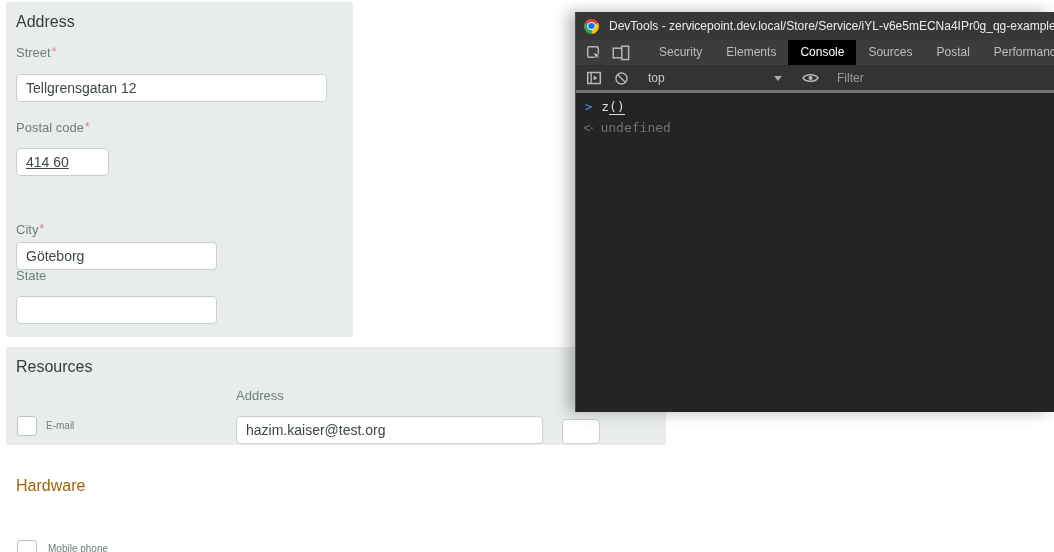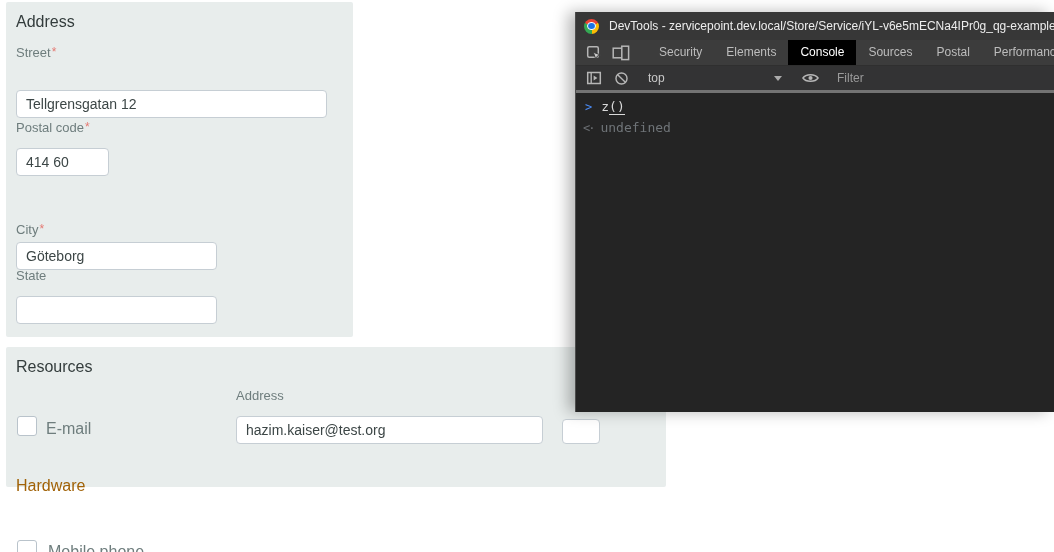--- a/index.html
+++ b/index.html
@@ -3,33 +3,33 @@
 <meta charset="utf-8">
 <style>
   * { margin:0; padding:0; box-sizing:border-box; }
   html,body { width:1054px; height:552px; }
   body { font-family:"Liberation Sans", sans-serif; background:#fff; }
   #screen { position:relative; width:1054px; height:552px; overflow:hidden; background:#fff; }
 
   
   .card { position:absolute; background:#e8edec; border-radius:2px;padding-left:26px; }
   .card-address { left:6px; top:2px; width:347px; height:335px; }
-  .card-resources { left:6px; top:347px; width:660px; height:140px; }
+  .card-resources { left:6px; top:347px; width:660px; height:98px; }
   .section-title { position:absolute; font-size:16px; color:#333c3c; }
   .f-label { position:absolute; font-size:13px; color:#6e7d7d; }
   .req { color:#e57a73; font-size:12px; margin-left:1px; vertical-align:top; }
   .f-input {
     position:absolute; height:28px; background:#fff;
     border:1px solid #c6ced4; border-radius:4px;
     font-family:"Liberation Sans", sans-serif;
     font-size:14px; color:#3c4646; padding:0 9px; outline:none;
   }
   .checkbox { position:absolute; width:20px; height:20px; background:#fff;
     border:1px solid #b9c3cb; border-radius:3px; }
-  .cb-label { position:absolute; font-size:16px; color:#6e7d7d; }
+  .cb-label { position:absolute; font-size:10px; color:#6e7d7d; }
 
   .phone-section { position:absolute; left:364px; top:0; width:202px; height:340px; }
   .phone-section .section-title { left:0; top:15px; }
   .phone-section .f-label { left:0; }
   .phone-section .f-input { left:0; width:202px; }
 
   .hw-title { position:absolute; left:16px; top:477px; font-size:16px; color:#a16207; }
 
   
   .devtools {
@@ -70,24 +70,24 @@
 </style>
 </head>
 <body>
 
 <div id="screen">
 
   <div class="card card-address">
     <div class="section-title" style="left:10px; top:11px;">Address</div>
 
     <div class="f-label" style="left:10px; top:43px;text-align:center;"><span>Street</span><span class="req">*</span></div>
-    <input class="f-input" style="left: 10px; top: 72px; width: 311px; margin-top: 16px;" value="Tellgrensgatan 12">
+    <input class="f-input" style="left: 10px; top: 72px; width: 311px;" value="Tellgrensgatan 12">
 
     <div class="f-label" style="left:10px; top:118px;"><span>Postal code</span><span class="req">*</span></div>
-    <input class="f-input" style="left: 10px; top: 146px; width: 93px;" value="414 60">
+    <input class="f-input" style="left: 10px; top: 146px; width: 93px; text-decoration: underline;" value="414 60">
 
     <div class="f-label" style="left:10px; top:192px;margin-top:28px;"><span>City</span><span class="req">*</span></div>
     <input class="f-input" style="left: 10px; top: 220px; width: 201px; margin-top: 20px;" value="Göteborg">
 
     <div class="f-label" style="left:10px; top:266px;"><span>State</span></div>
     <input class="f-input" style="left: 10px; top: 294px; width: 201px;" value="">
   </div>
 
 
   <div class="card card-resources">

